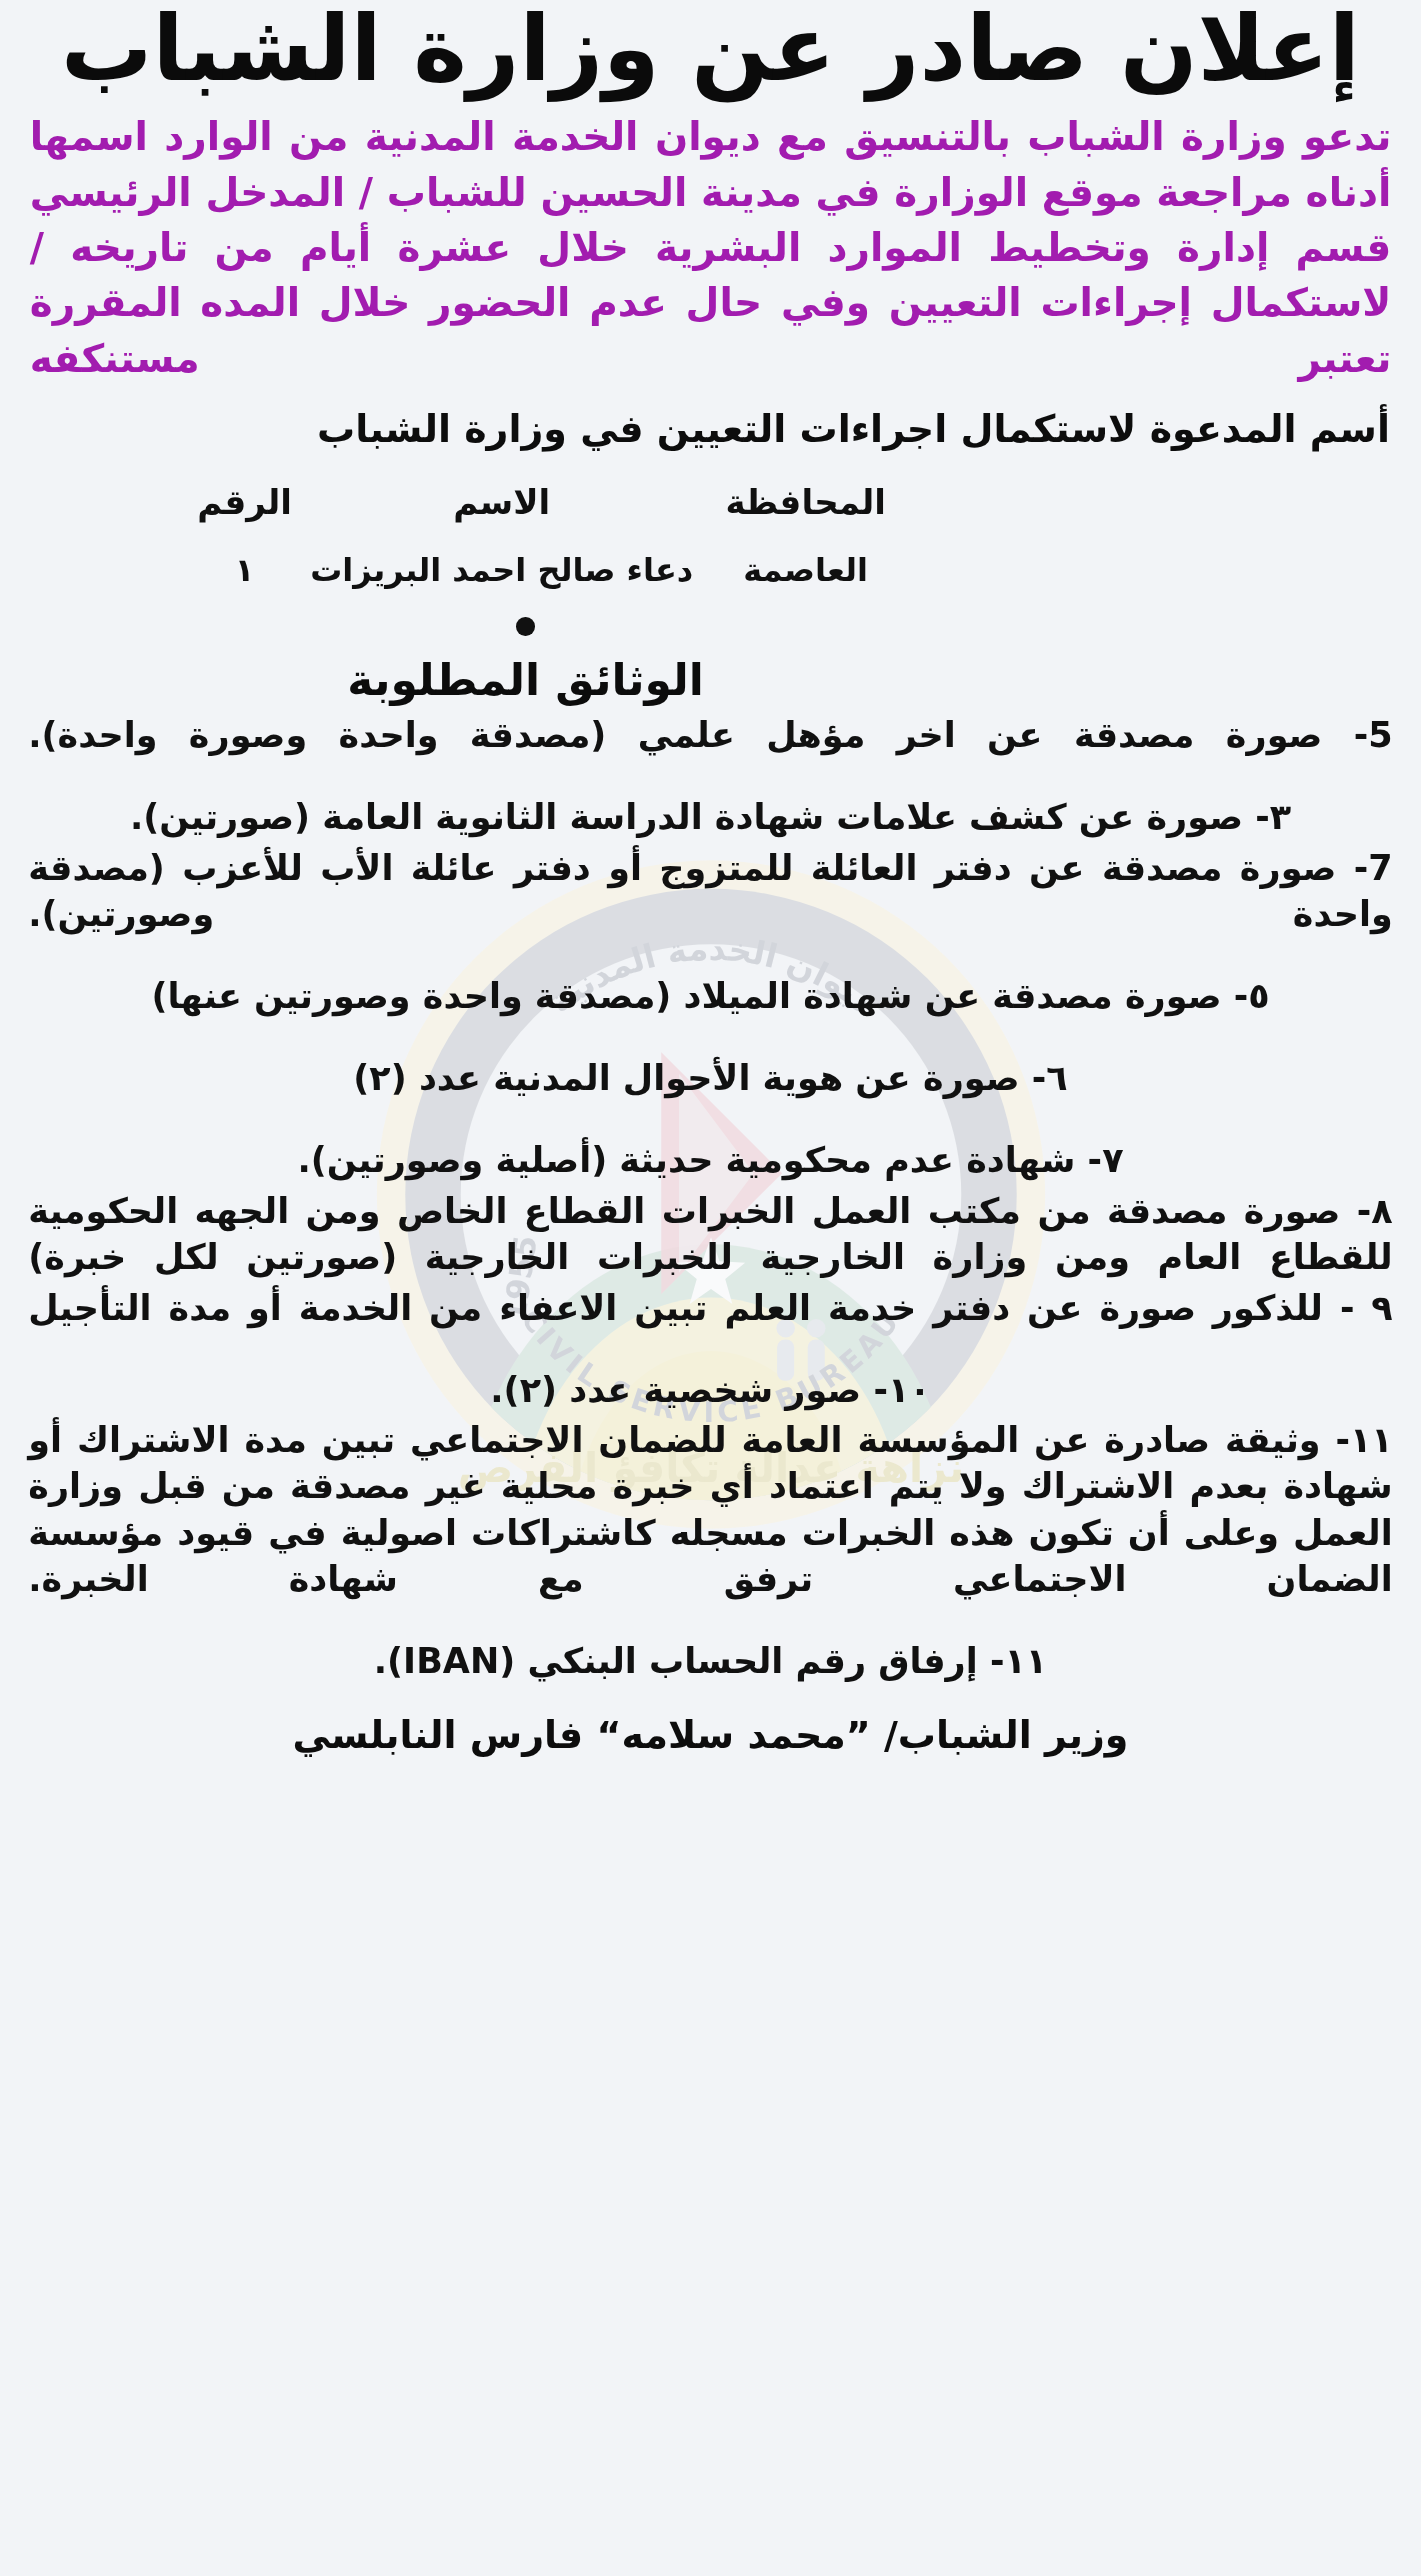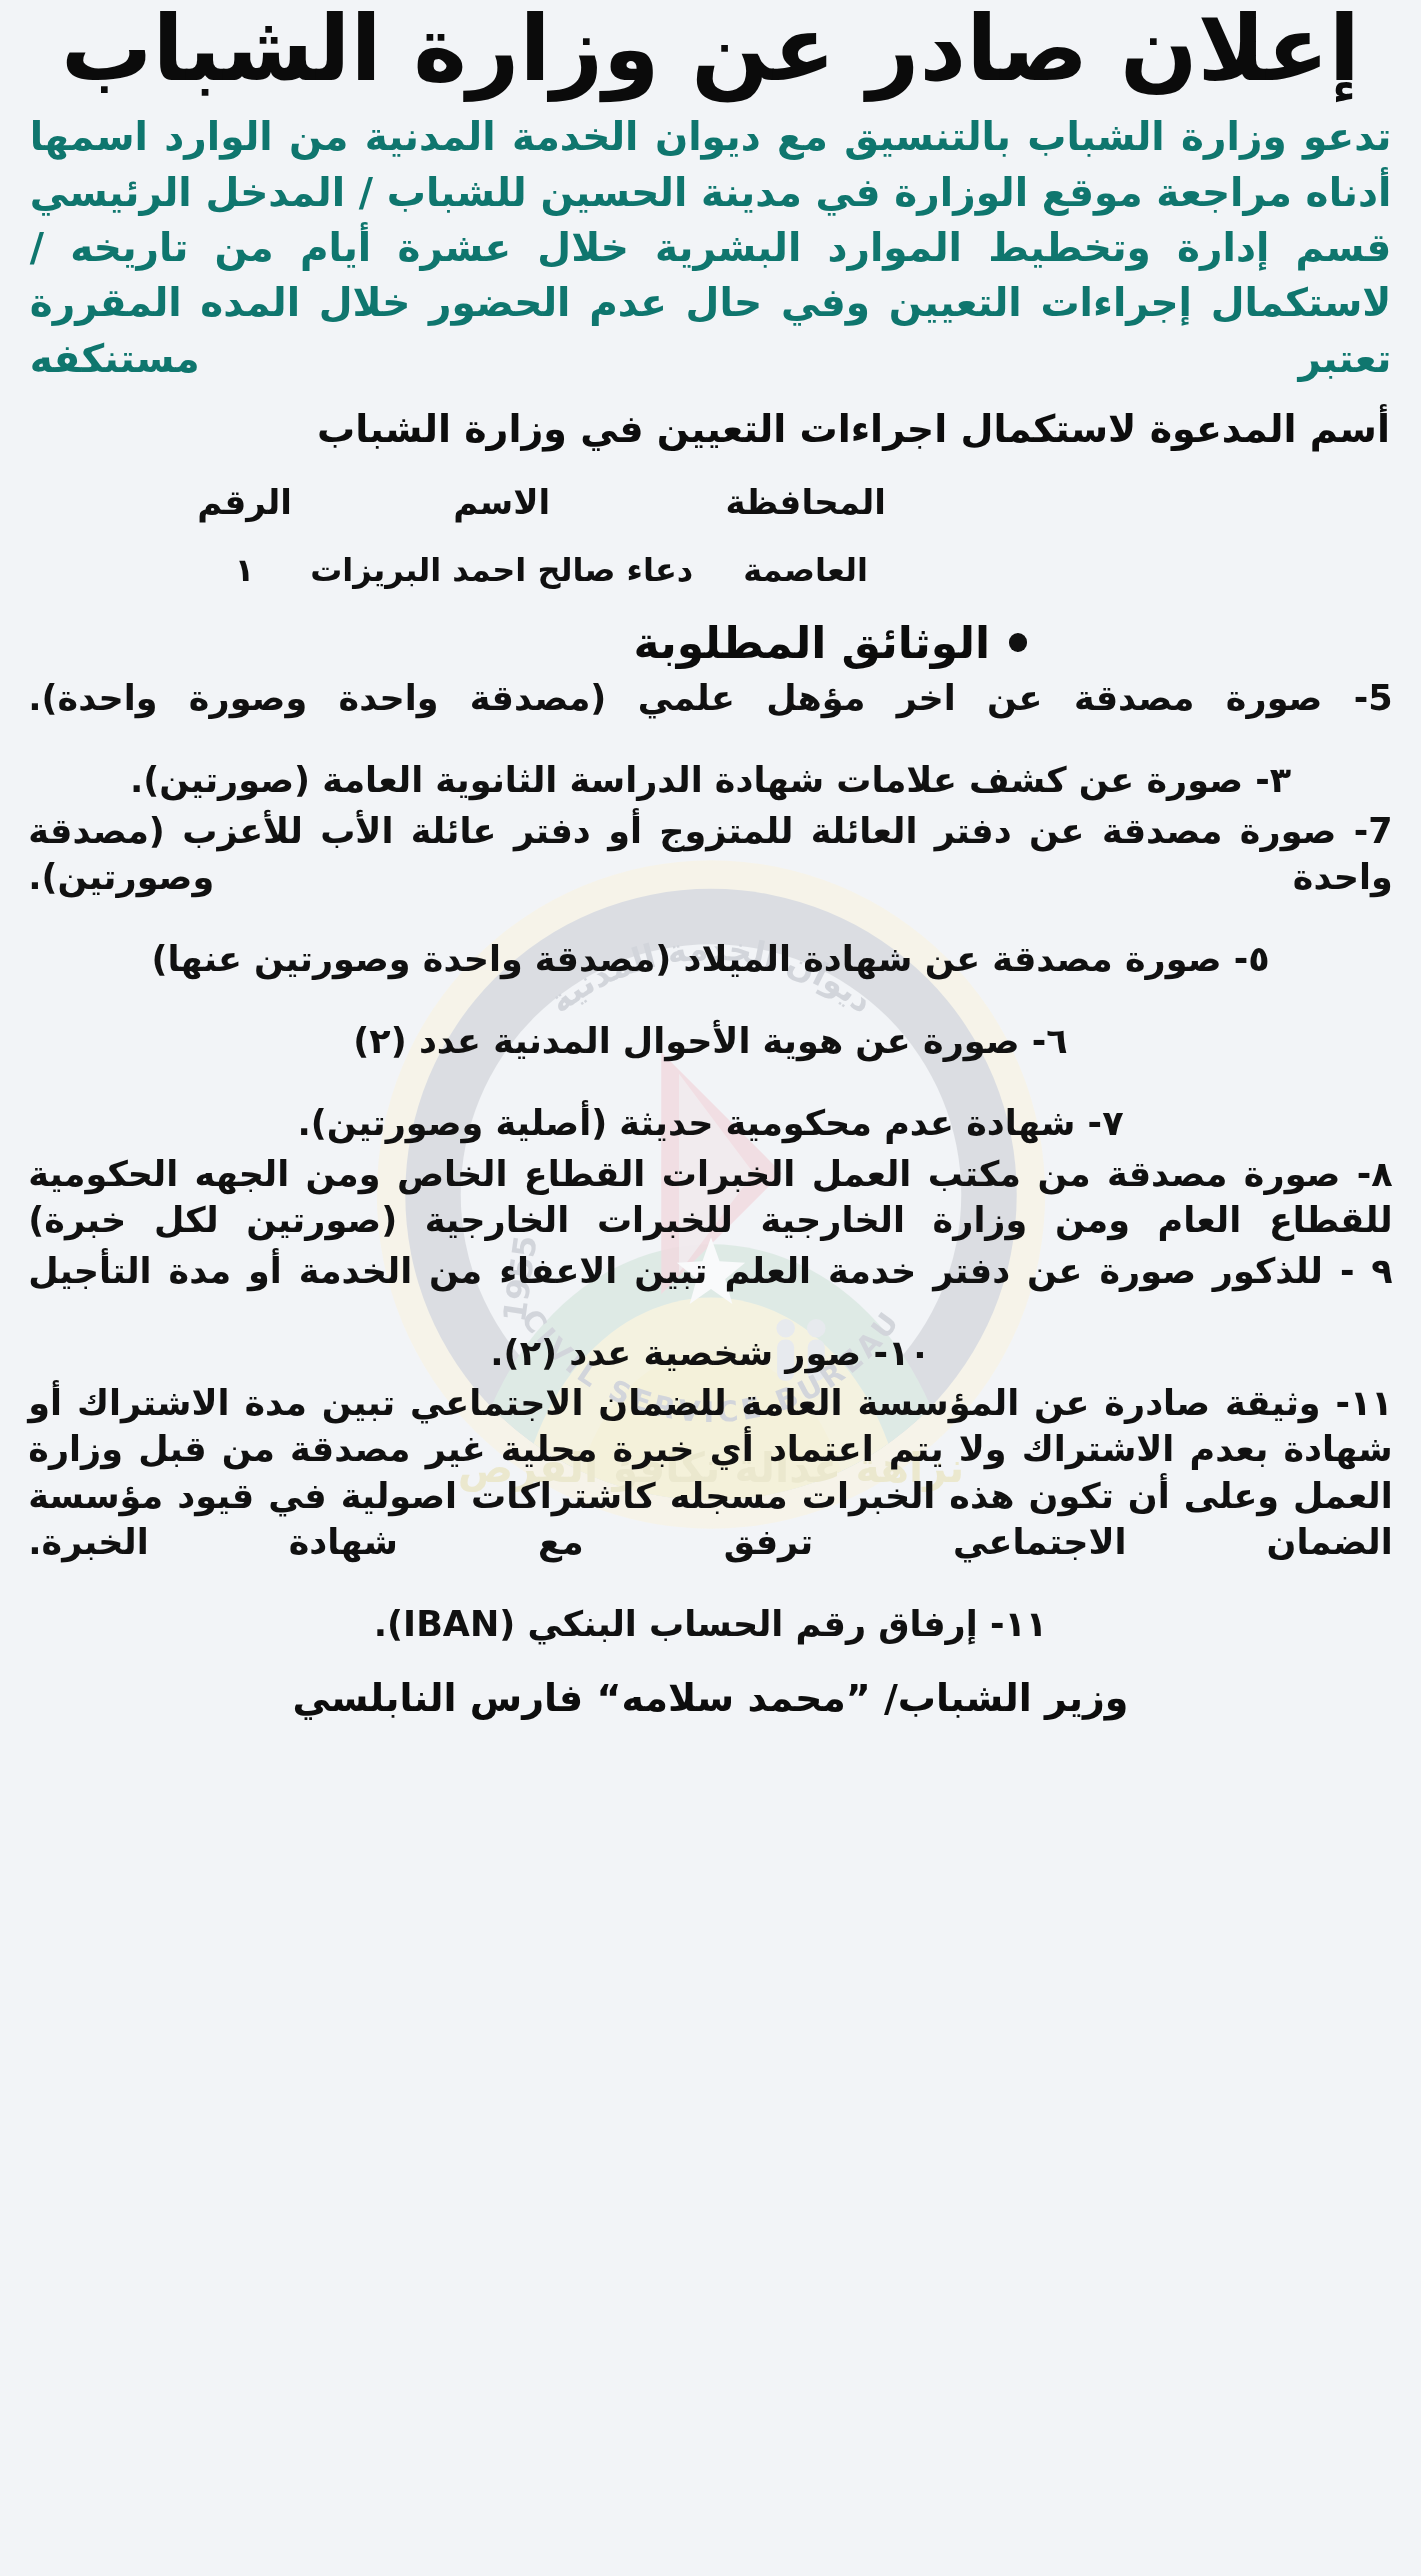--- a/index.html
+++ b/index.html
@@ -50,21 +50,21 @@
     letter-spacing: -0.7px;
     padding-top: 1.4px;
     margin: 0 0 11.4px 0;
     white-space: nowrap;
   }
 
   .intro {
     font-size: 39px;
     line-height: 1.42;
     font-weight: 700;
-    color: #0f766e;
+    color: #a21caf;
     text-align: justify;
     text-align-last: justify;
     margin: 0 0 18.5px 0;
     padding: 0 5.7px;
   }
 
   .sub-heading {
     font-size: 38px;
     line-height: 1.30;
     font-weight: 700;
@@ -97,21 +97,21 @@
   .names-table tbody td { padding-top: 18.5px; font-size: 32px; }
 
   
   .docs-heading {
     font-size: 44px;
     font-weight: 700;
     color: #0c0c0c;
     margin: 18.5px 370px 7px 0;
     text-align: right;
     display: flex;
-    flex-direction: row;
+    flex-direction: column;
     align-items: center;
     justify-content: flex-start;
     gap: 18.5px;
   }
   .bullet-dot {
     width: 18.5px; height: 18.5px;
     border-radius: 50%;
     background: #111;
     flex: 0 0 auto;
     display: inline-block;

